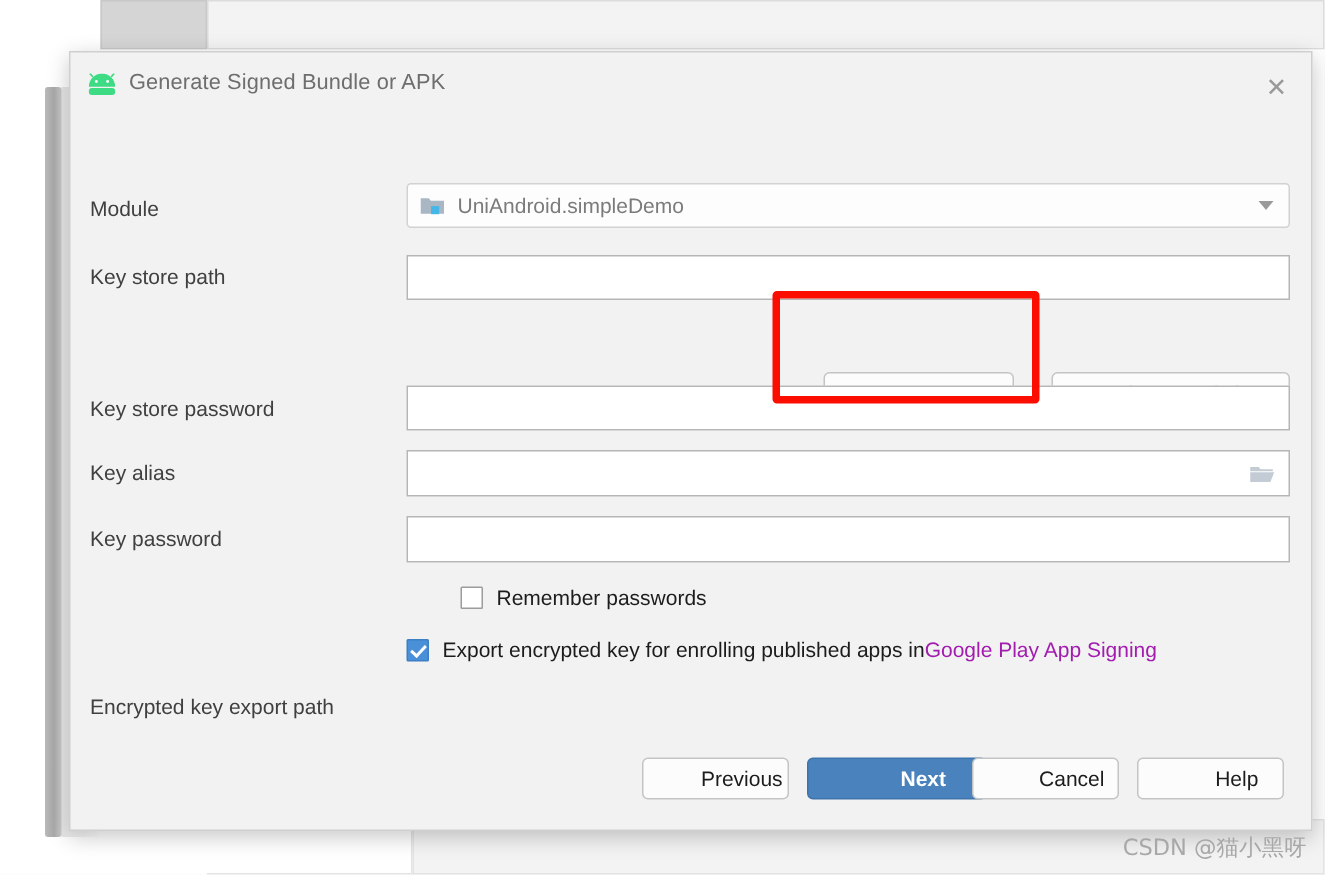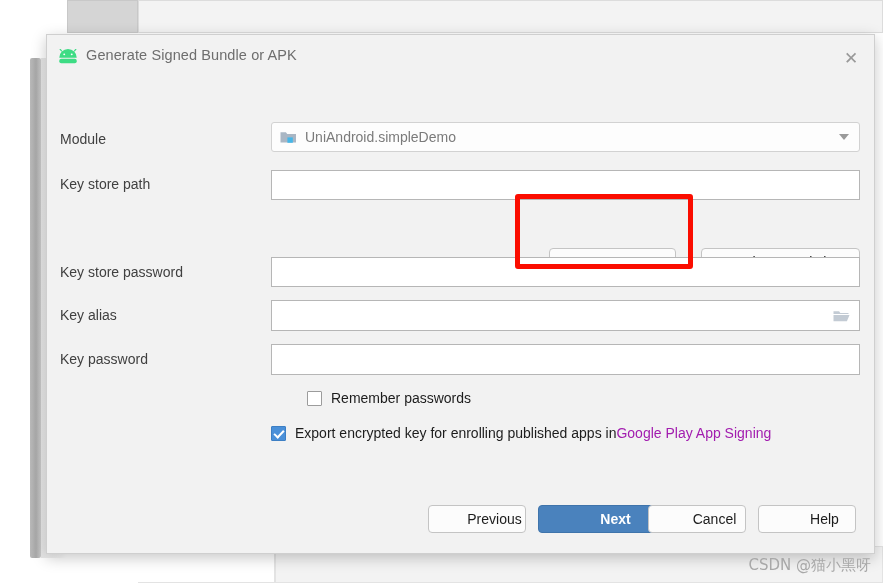--- a/index.html
+++ b/index.html
@@ -307,20 +307,21 @@
     <span class="cbox"></span>
     <span>Remember passwords</span>
   </div>
 
   <div class="checkrow" style="left:224px; top:390px;">
     <span class="cbox checked"></span>
     <span>Export encrypted key for enrolling published apps in </span>
     <span class="link">Google Play App Signing</span>
   </div>
 
+  <span class="lbl" style="left:13px; top:428px;">Encrypted key export path</span>
 
   <div class="btn" style="left:381px; top:470px; width:98px; height:28px;">Previous</div>
   <div class="btn primary" style="left:491px; top:470px; width:120px; height:28px;">Next</div>
   <div class="btn" style="left:711px; top:470px; width:98px; height:28px;">Help</div>
   <div class="btn" style="left:601px; top:470px; width:98px; height:28px;">Cancel</div>
 </div>
 
 <div id="redbox"></div>
 
 <div id="watermark">CSDN @猫小黑呀</div>

